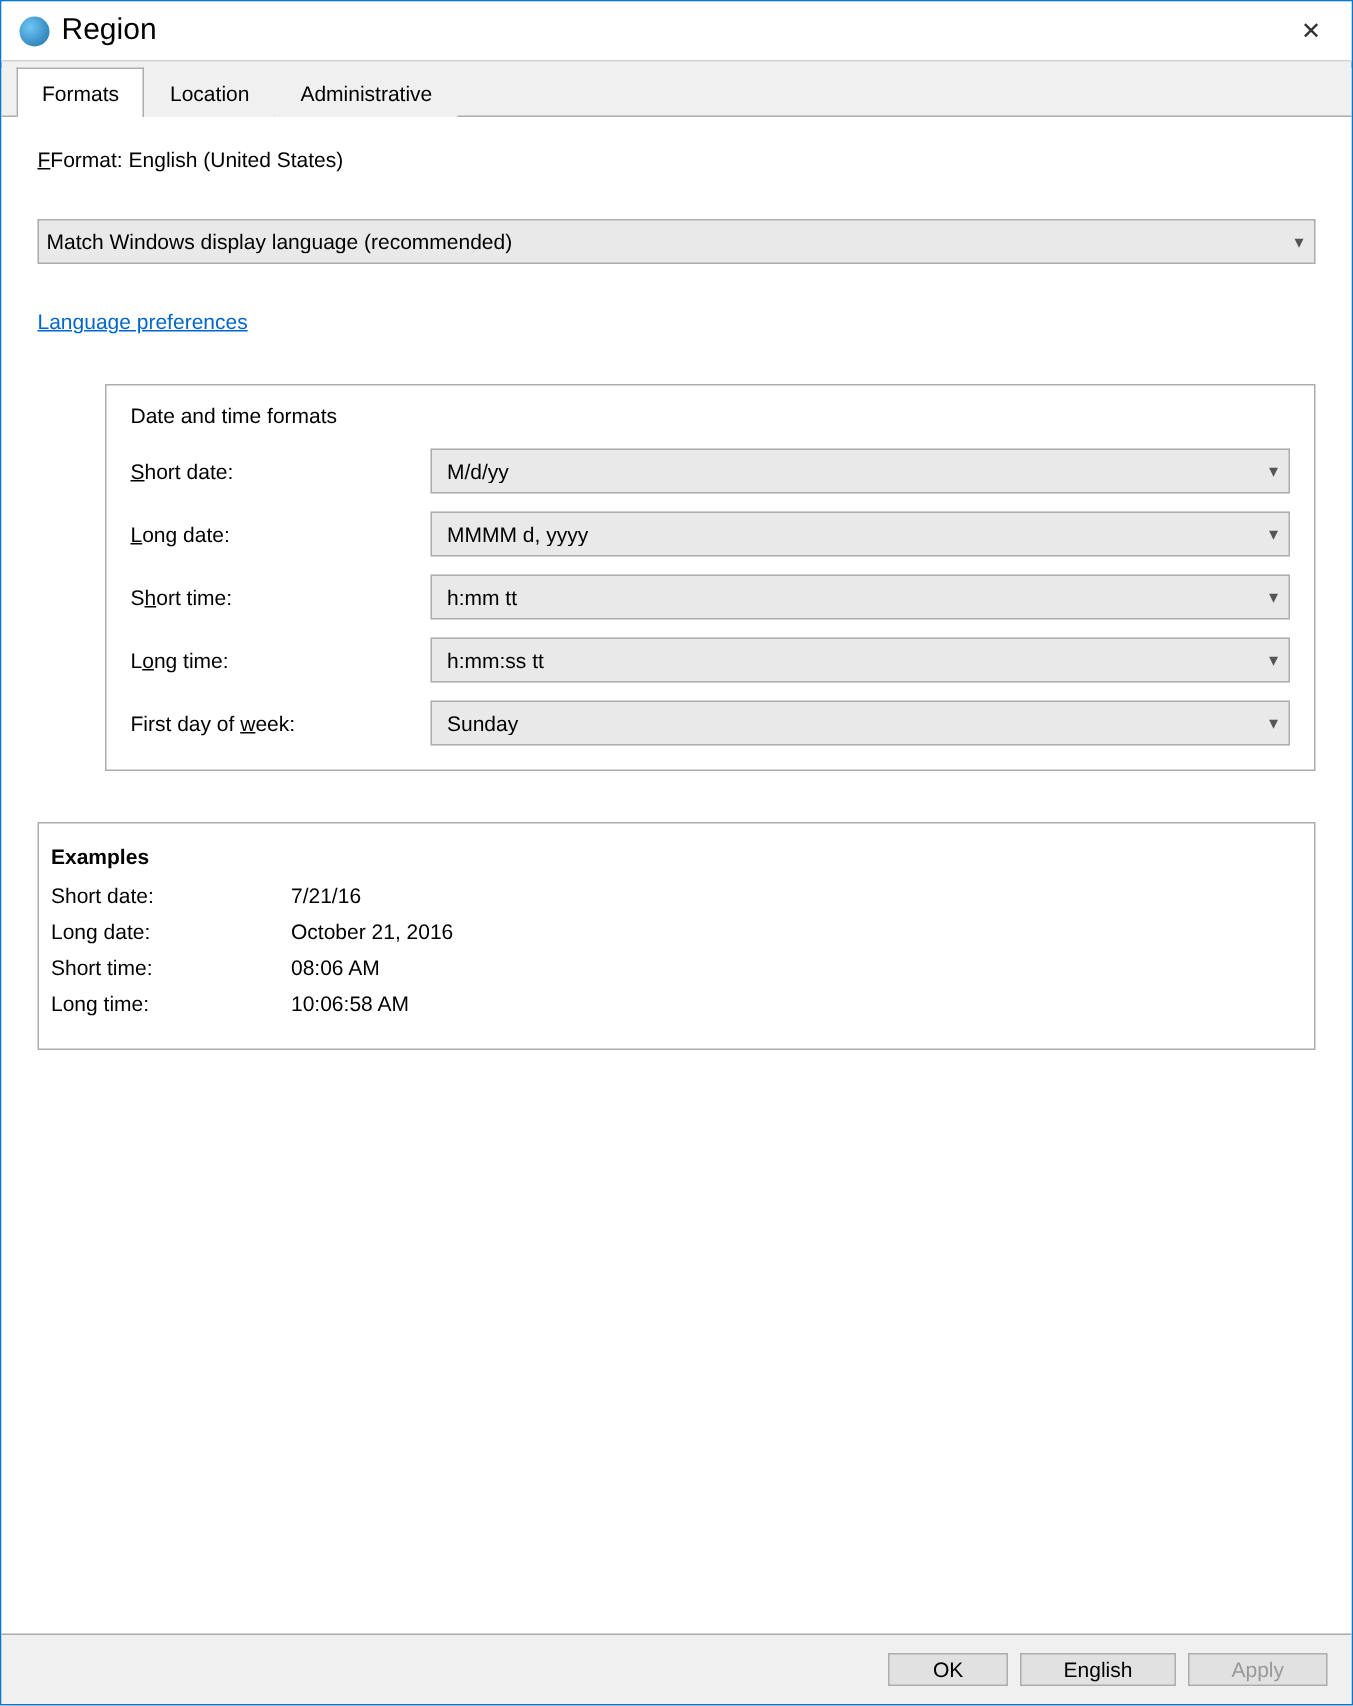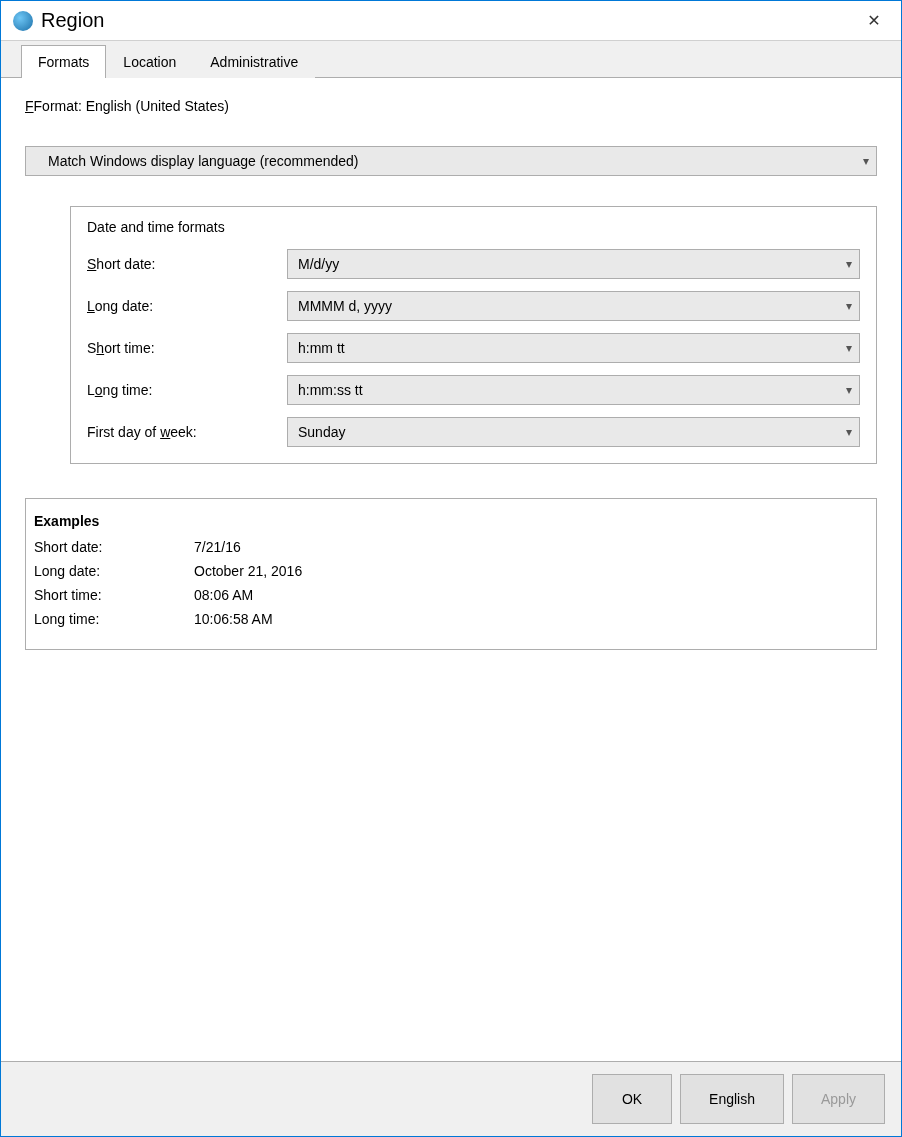--- a/index.html
+++ b/index.html
@@ -59,21 +59,21 @@
       align-items: center;
       justify-content: center;
       font-size: 16px;
       color: #333;
       border-radius: 2px;
     }
 
     .tab-bar {
       background: #f0f0f0;
       display: flex;
-      padding: 0 20px;
+      padding: 0 10px;
       border-bottom: 1px solid #adadad;
       margin-top: 4px;
     }
 
     .tab {
       padding: 8px 16px;
       cursor: pointer;
       border: 1px solid transparent;
       border-bottom: none;
       margin-bottom: -1px;
@@ -109,21 +109,21 @@
       text-decoration: underline;
     }
 
     .dropdown-wrapper {
       position: relative;
       width: 100%;
     }
 
     .dropdown-wrapper select {
       width: 100%;
-      padding: 6px 22px;
+      padding: 6px 5px;
       background: #e9e9e9;
       border: 1px solid #adadad;
       font-size: 14px;
       appearance: none;
       -webkit-appearance: none;
       cursor: pointer;
       color: #000;
     }
 
     .dropdown-arrow {
@@ -250,21 +250,21 @@
     .bottom-bar {
       background: #f0f0f0;
       border-top: 1px solid #adadad;
       padding: 12px 16px;
       display: flex;
       justify-content: flex-end;
       gap: 8px;
     }
 
     .btn {
-      padding: 16px 28px;
+      padding: 2px 28px;
       font-size: 14px;
       cursor: pointer;
       border: 1px solid #adadad;
       background: #e1e1e1;
       color: #000;
       min-width: 80px;
     }
 
     .btn.disabled {
       color: #999;
@@ -317,20 +317,21 @@
       <u>F</u><span>Format: English (United States)</span>
     </div>
 
     <div class="dropdown-wrapper">
       <select>
         <option>Match Windows display language (recommended)</option>
       </select>
       <span class="dropdown-arrow">▾</span>
     </div>
 
+    <a class="language-link">Language preferences</a>
 
     <div class="section-box">
       <div class="section-title">Date and time formats</div>
 
       <div class="field-row">
         <div class="field-label"><u>S</u>hort date:</div>
         <div class="field-dropdown">
           <select>
             <option>M/d/yy</option>
           </select>

